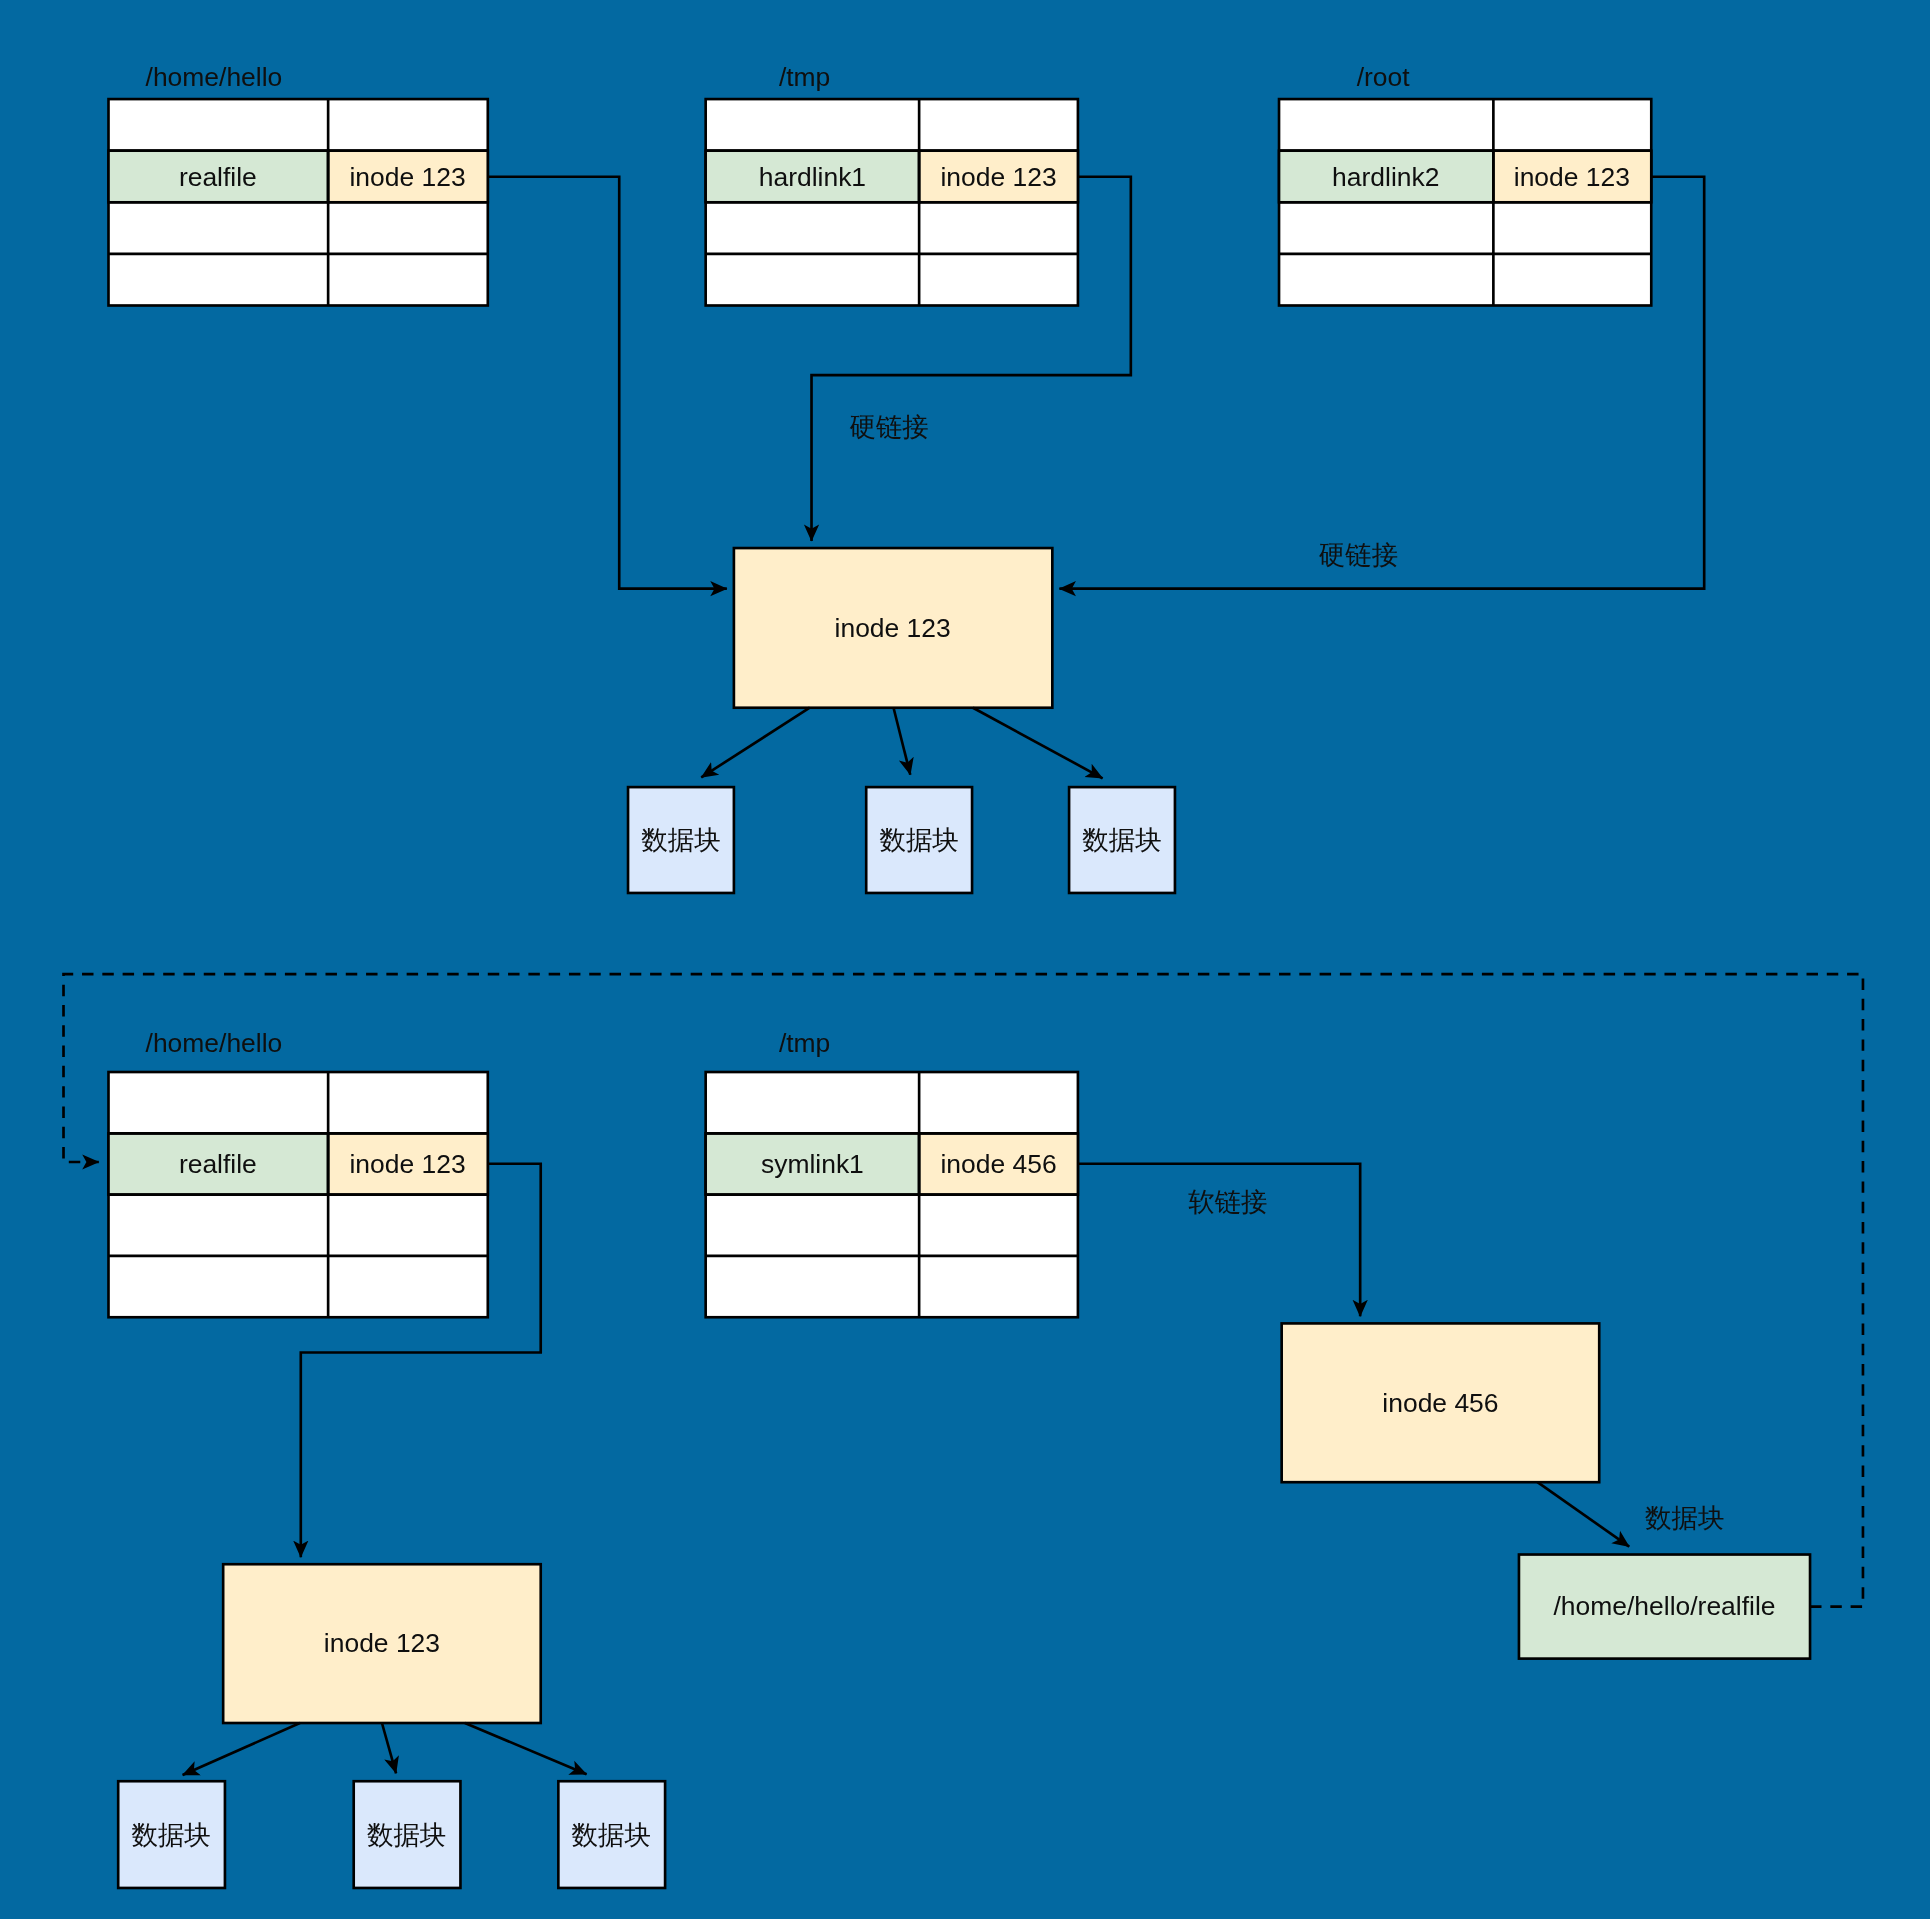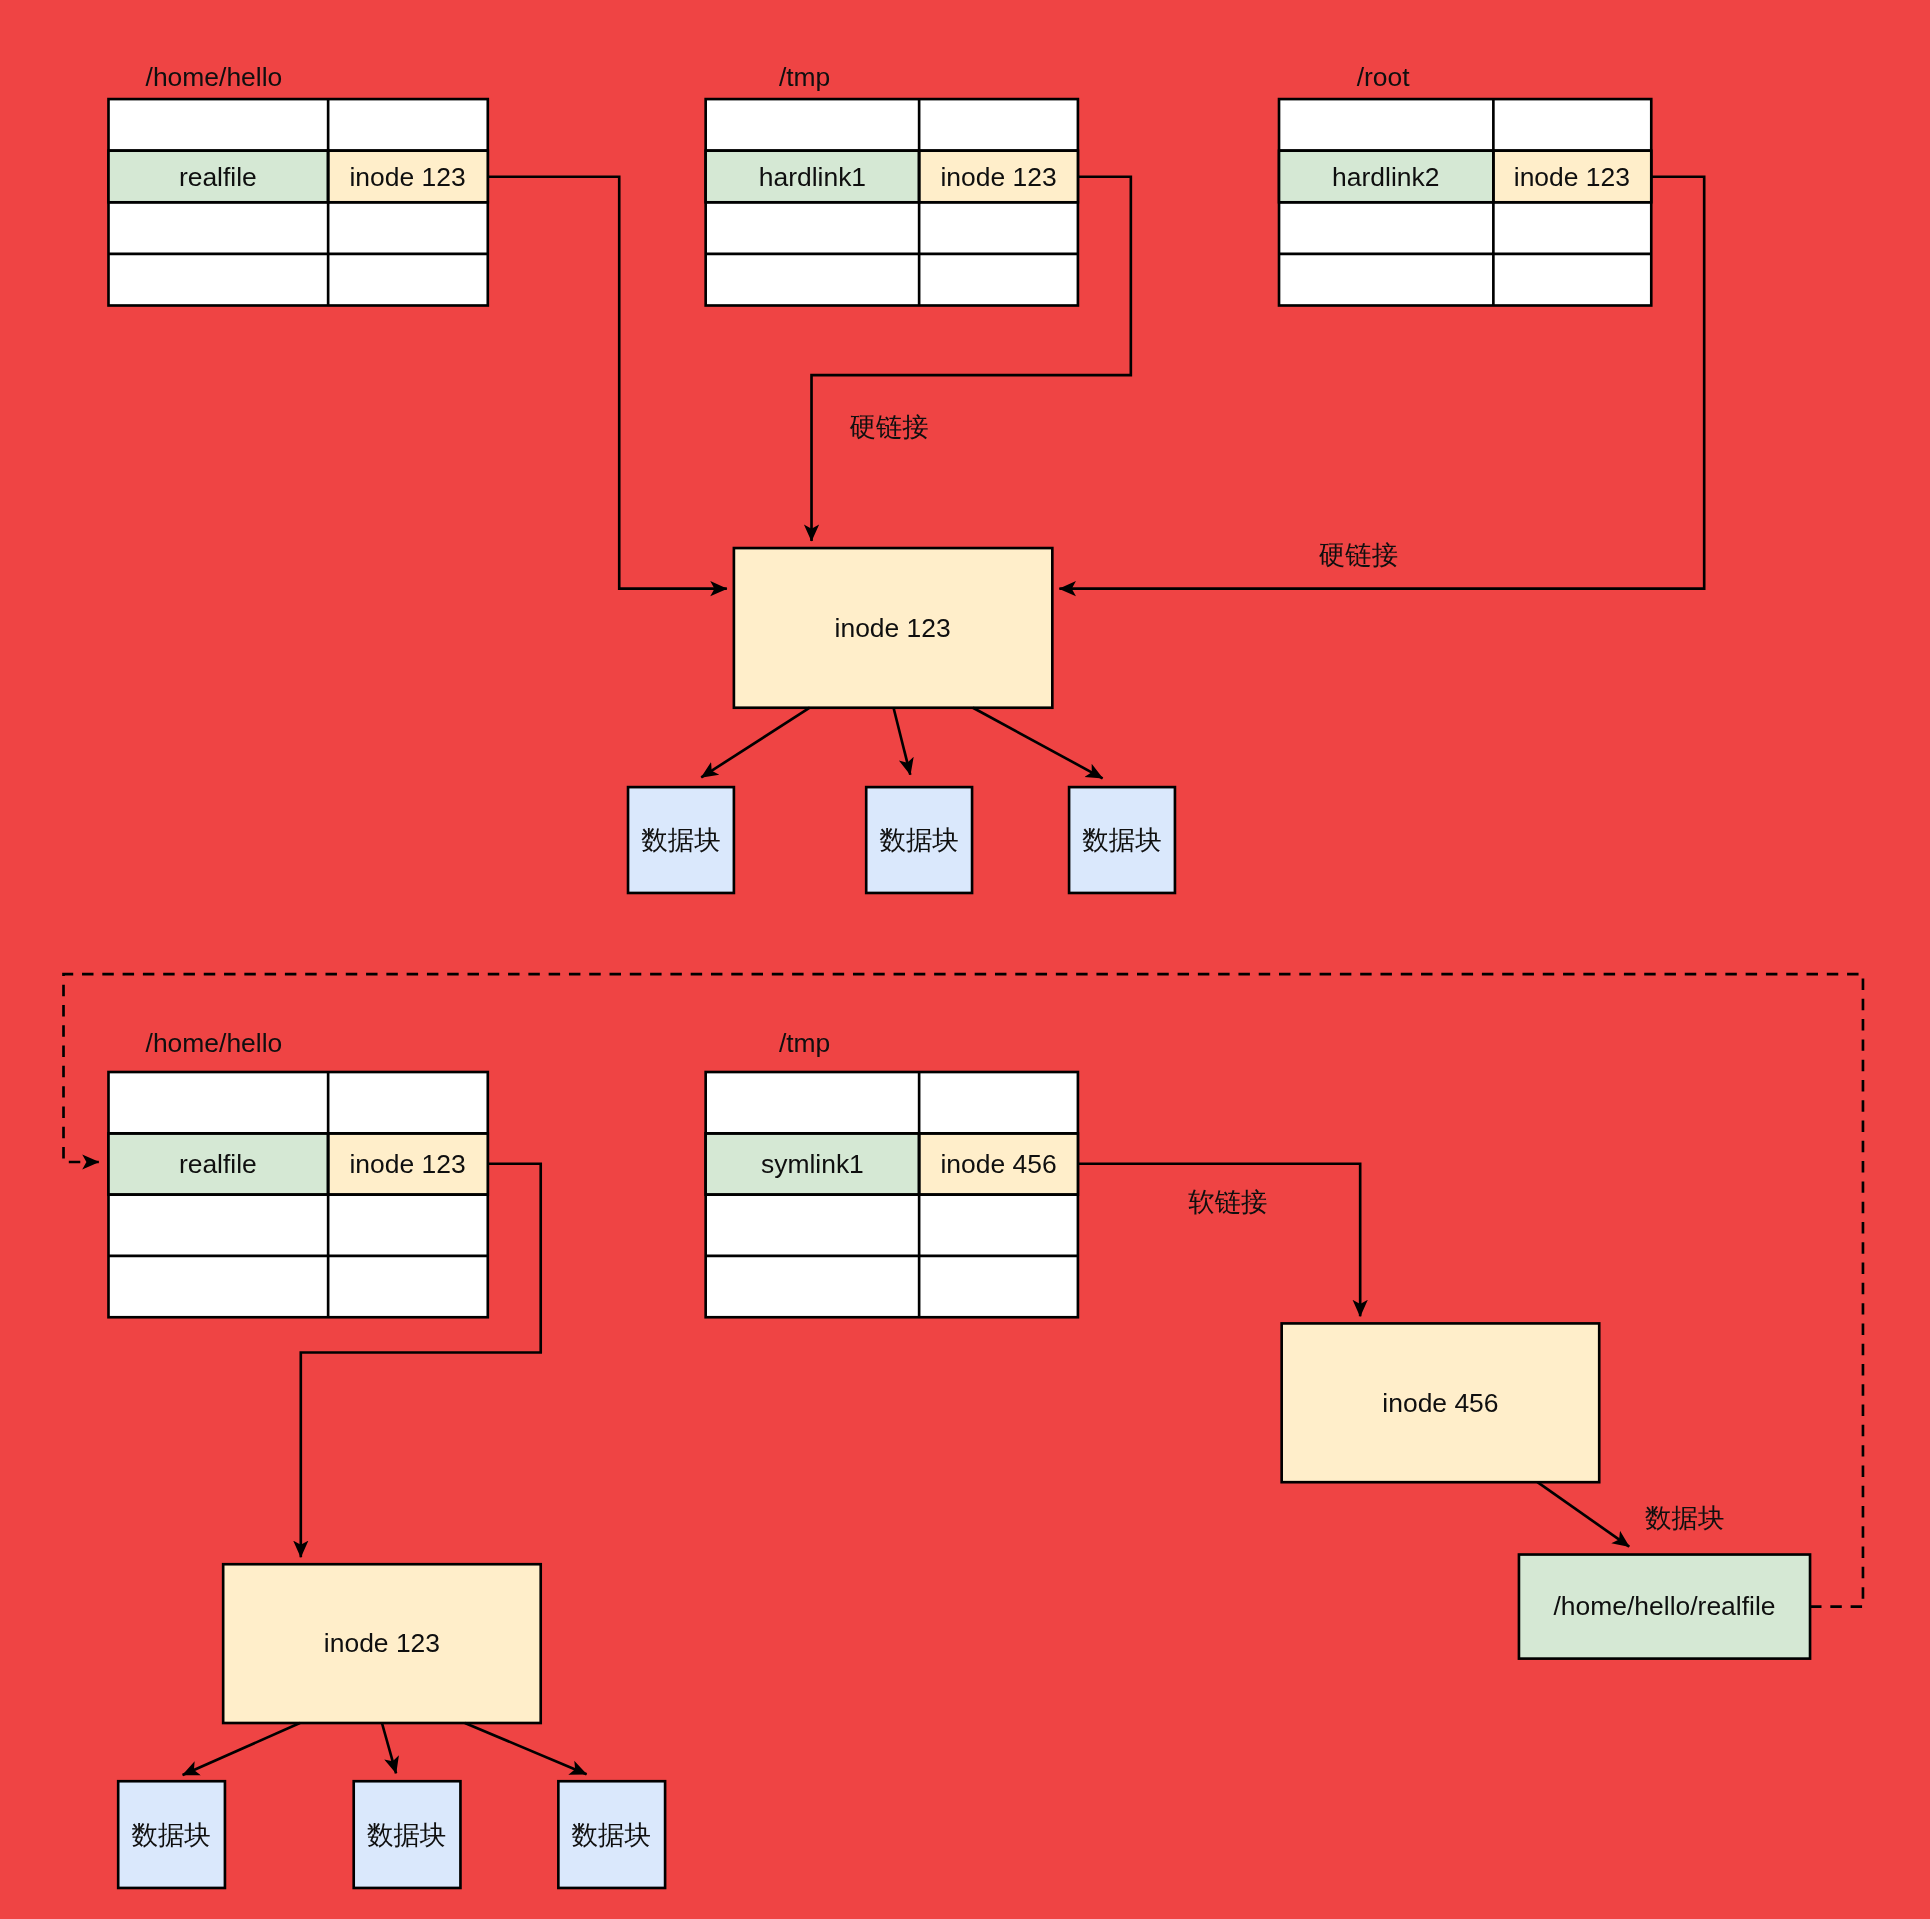--- a/index.html
+++ b/index.html
@@ -1,16 +1,16 @@
 <!DOCTYPE html>
 <html style="font-size:14px"><head>
 <meta charset="utf-8">
 <style>
   html,body{margin:0;padding:0;background:#ffffff;}
-  .stage{position:relative;width:1930px;height:1920px;background:#ef4444;overflow:hidden;}
+  .stage{position:relative;width:1930px;height:1920px;background:#0369a1;overflow:hidden;}
   svg{position:absolute;left:0;top:0;}
   .frame{fill:#ffffff;stroke:#000000;stroke-width:3;}
   .grid{fill:none;stroke:#000000;stroke-width:3;}
   .cell{stroke:#000000;stroke-width:3;}
   .box{stroke:#000000;stroke-width:3;}
   .link{fill:none;stroke:#000000;stroke-width:3;}
   .dash{fill:none;stroke:#000000;stroke-width:3;stroke-dasharray:13 10;}
   .t{font-family:"Liberation Sans","DejaVu Sans",sans-serif;font-size:30px;fill:#0f0f0f;text-anchor:middle;}
   .title{text-anchor:start;}
 </style>

